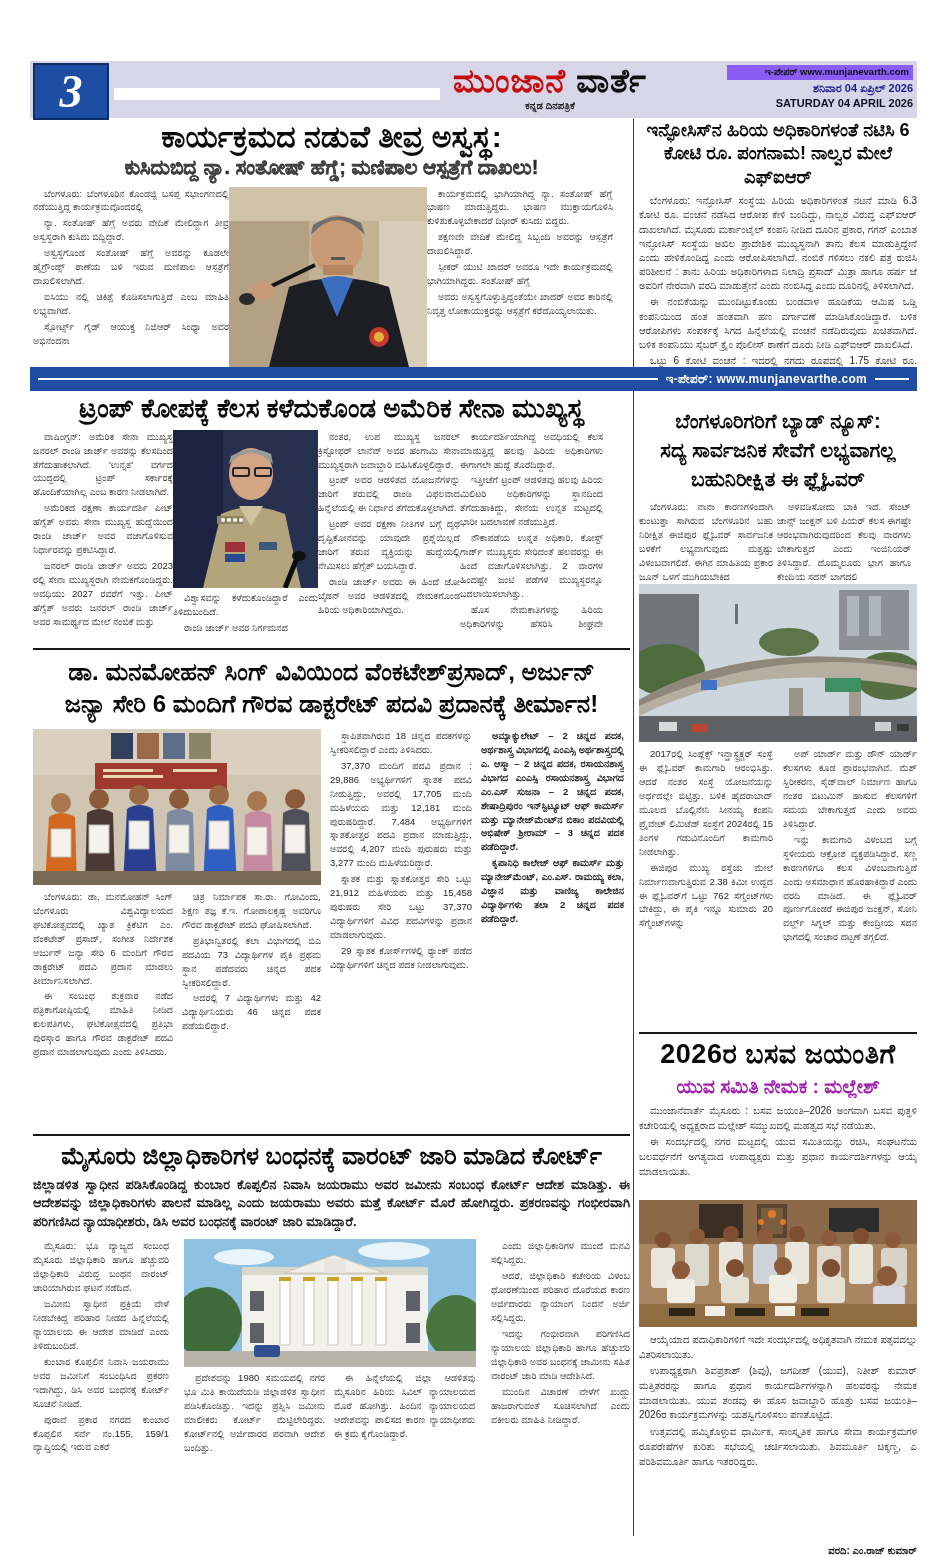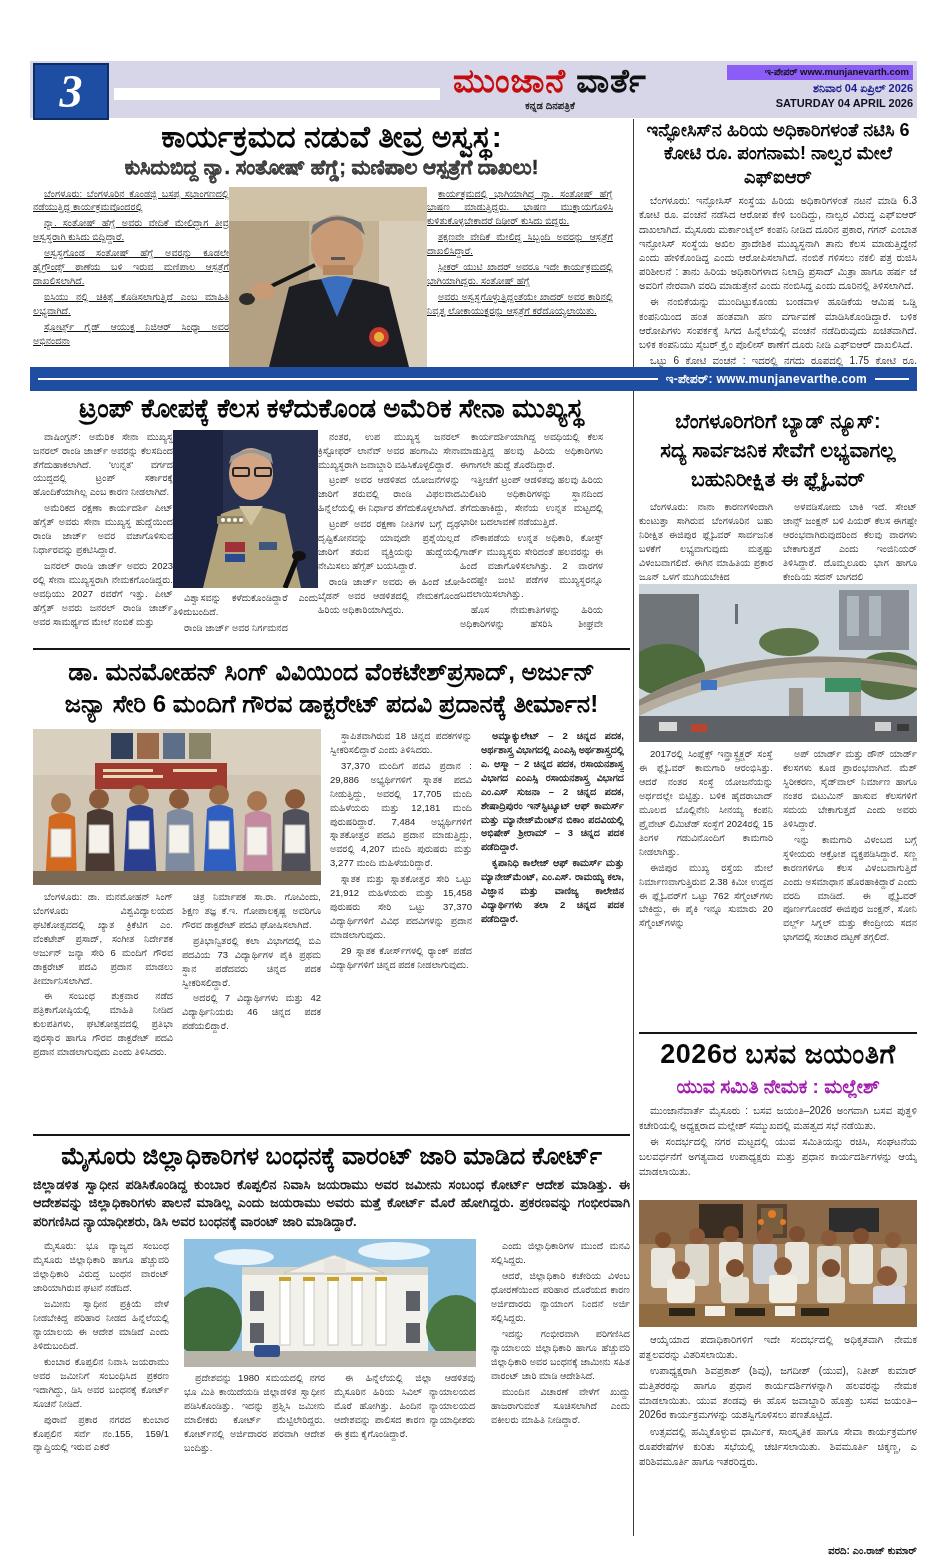--- a/index.html
+++ b/index.html
@@ -28,42 +28,42 @@
   .body p{margin:0 0 2px;text-indent:11px;}
   .body p:first-child{text-indent:11px;}
   .cols{display:flex;}
   .col{overflow:hidden;}
 
   
   .art-hegde{left:33px;top:121px;width:597px;height:247px;}
   .h-hegde{font-size:30px;font-weight:bold;text-align:center;line-height:1.05;color:#090909;}
   .h2-hegde{font-size:20px;font-weight:bold;text-align:center;color:#2b2b2b;margin-top:3px;
             -webkit-text-stroke:0.4px #444;}
-  .hegde-row{margin-top:8px;text-decoration:underline;}
+  .hegde-row{margin-top:8px;}
 
   
   .art-infosys{left:639px;top:119px;width:278px;height:245px;}
   .h-infosys{font-size:18px;font-weight:bold;text-align:center;line-height:1.3;white-space:pre-line;color:#090909;}
   .art-infosys .body{margin-top:5px;font-size:10px;line-height:1.42;}
 
   
   .band{left:30px;top:367px;width:887px;height:24px;background:#1e4da2;display:flex;align-items:center;}
   .band .line{height:2px;background:#ffffff;flex:1;margin:0 8px;}
   .band .line.short{flex:0 0 34px;}
   .band .txt{color:#ffffff;font-size:12px;font-weight:bold;letter-spacing:.3px;}
 
   
   .art-trump{left:33px;top:394px;width:597px;height:248px;}
   .h-trump{font-size:26px;font-weight:bold;text-align:center;line-height:1.1;color:#090909;}
   .trump-row{margin-top:7px;}
 
   
   .art-flyover{left:639px;top:407px;width:278px;height:636px;}
   .h-flyover{font-size:20px;font-weight:bold;text-align:center;line-height:1.45;white-space:pre-line;color:#090909;}
-  .fly-cols{margin-top:6px;gap:10px;}
+  .fly-cols{margin-top:6px;gap:4px;}
   .fly-photo{width:278px;height:158px;margin-top:4px;}
   .fly-cols2{margin-top:5px;gap:10px;}
 
   
   .art-conv{left:33px;top:648px;width:597px;height:484px;border-top:2px solid #161616;padding-top:6px;box-sizing:border-box;}
   .h-conv{font-size:24px;font-weight:bold;text-align:center;line-height:1.35;white-space:pre-line;color:#090909;}
   .conv-row{margin-top:8px;gap:9px;}
   .conv-left{width:288px;}
   .conv-photo{width:288px;height:156px;}
   .conv-left .cols{gap:9px;margin-top:5px;}
@@ -378,21 +378,21 @@
           <rect x="234" y="86" width="32" height="20" rx="4" fill="#d8d8e2"></rect>
       </g>
       <rect x="0" y="104" width="278" height="23" fill="#8f6c42"></rect>
       <rect x="30" y="108" width="26" height="8" fill="#2c2416"></rect>
       <rect x="96" y="108" width="30" height="8" fill="#2c2416"></rect>
       <rect x="162" y="108" width="28" height="8" fill="#2c2416"></rect>
       <rect x="66" y="106" width="20" height="10" fill="#f2efe6"></rect>
       <rect x="136" y="106" width="20" height="10" fill="#f2efe6"></rect>
     </svg>
     <div class="body" style="height:208px;overflow:hidden;">
-        <p>ಆಯ್ಕೆಯಾದ ಪದಾಧಿಕಾರಿಗಳಿಗೆ ಇದೇ ಸಂದರ್ಭದಲ್ಲಿ ಅಧಿಕೃತವಾಗಿ ನೇಮಕ ಪತ್ಹಲವರನ್ನು ವಿತರಿಸಲಾಯಿತು.</p>
+        <p>ಆಯ್ಕೆಯಾದ ಪದಾಧಿಕಾರಿಗಳಿಗೆ ಇದೇ ಸಂದರ್ಭದಲ್ಲಿ ಅಧಿಕೃತವಾಗಿ ನೇಮಕ ಪತ್ಸವದಲ್ನು ವಿತರಿಸಲಾಯಿತು.</p>
         <p>ಉಪಾಧ್ಯಕ್ಷರಾಗಿ ಶಿವಪ್ರಕಾಶ್ (ಶಿವು), ಜಗದೀಶ್ (ಯುವ), ನಿತೀಶ್ ಕುಮಾರ್ ಮತ್ತಿತರರನ್ನು ಹಾಗೂ ಪ್ರಧಾನ ಕಾರ್ಯದರ್ಶಿಗಳನ್ನಾಗಿ ಹಲವರನ್ನು ನೇಮಕ ಮಾಡಲಾಯಿತು. ಯುವ ತಂಡವು ಈ ಹೊಸ ಜವಾಬ್ದಾರಿ ಹೊತ್ತು ಬಸವ ಜಯಂತಿ–2026ರ ಕಾರ್ಯಕ್ರಮಗಳನ್ನು ಯಶಸ್ವಿಗೊಳಿಸಲು ಪಣತೊಟ್ಟಿದೆ.</p>
         <p>ಉತ್ಸವದಲ್ಲಿ ಹಮ್ಮಿಕೊಳ್ಳುವ ಧಾರ್ಮಿಕ, ಸಾಂಸ್ಕೃತಿಕ ಹಾಗೂ ಸೇವಾ ಕಾರ್ಯಕ್ರಮಗಳ ರೂಪರೇಷೆಗಳ ಕುರಿತು ಸಭೆಯಲ್ಲಿ ಚರ್ಚಿಸಲಾಯಿತು. ಶಿವಮೂರ್ತಿ ಚಿಕ್ಕಣ್ಣ, ಎ ಪರಿಶಿವಮೂರ್ತಿ ಹಾಗೂ ಇತರರಿದ್ದರು.</p>
       </div>
     <div class="bas-reporter">ವರದಿ: ಎಂ.ರಾಜ್ ಕುಮಾರ್</div>
   </div>
 
   <div class="abs art-mysuru">
     <div class="h-mysuru">ಮೈಸೂರು ಜಿಲ್ಲಾಧಿಕಾರಿಗಳ ಬಂಧನಕ್ಕೆ ವಾರಂಟ್ ಜಾರಿ ಮಾಡಿದ ಕೋರ್ಟ್</div>
     <div class="mys-intro">ಜಿಲ್ಲಾಡಳಿತ ಸ್ವಾಧೀನ ಪಡಿಸಿಕೊಂಡಿದ್ದ ಕುಂಬಾರ ಕೊಪ್ಪಲಿನ ನಿವಾಸಿ ಜಯರಾಮು ಅವರ ಜಮೀನು ಸಂಬಂಧ ಕೋರ್ಟ್ ಆದೇಶ ಮಾಡಿತ್ತು. ಈ ಆದೇಶವನ್ನು ಜಿಲ್ಲಾಧಿಕಾರಿಗಳು ಪಾಲನೆ ಮಾಡಿಲ್ಲ ಎಂದು ಜಯರಾಮು ಅವರು ಮತ್ತೆ ಕೋರ್ಟ್ ಮೊರೆ ಹೋಗಿದ್ದರು. ಪ್ರಕರಣವನ್ನು ಗಂಭೀರವಾಗಿ ಪರಿಗಣಿಸಿದ ನ್ಯಾಯಾಧೀಶರು, ಡಿಸಿ ಅವರ ಬಂಧನಕ್ಕೆ ವಾರಂಟ್ ಜಾರಿ ಮಾಡಿದ್ದಾರೆ.</div>
     <div class="cols mys-row">

